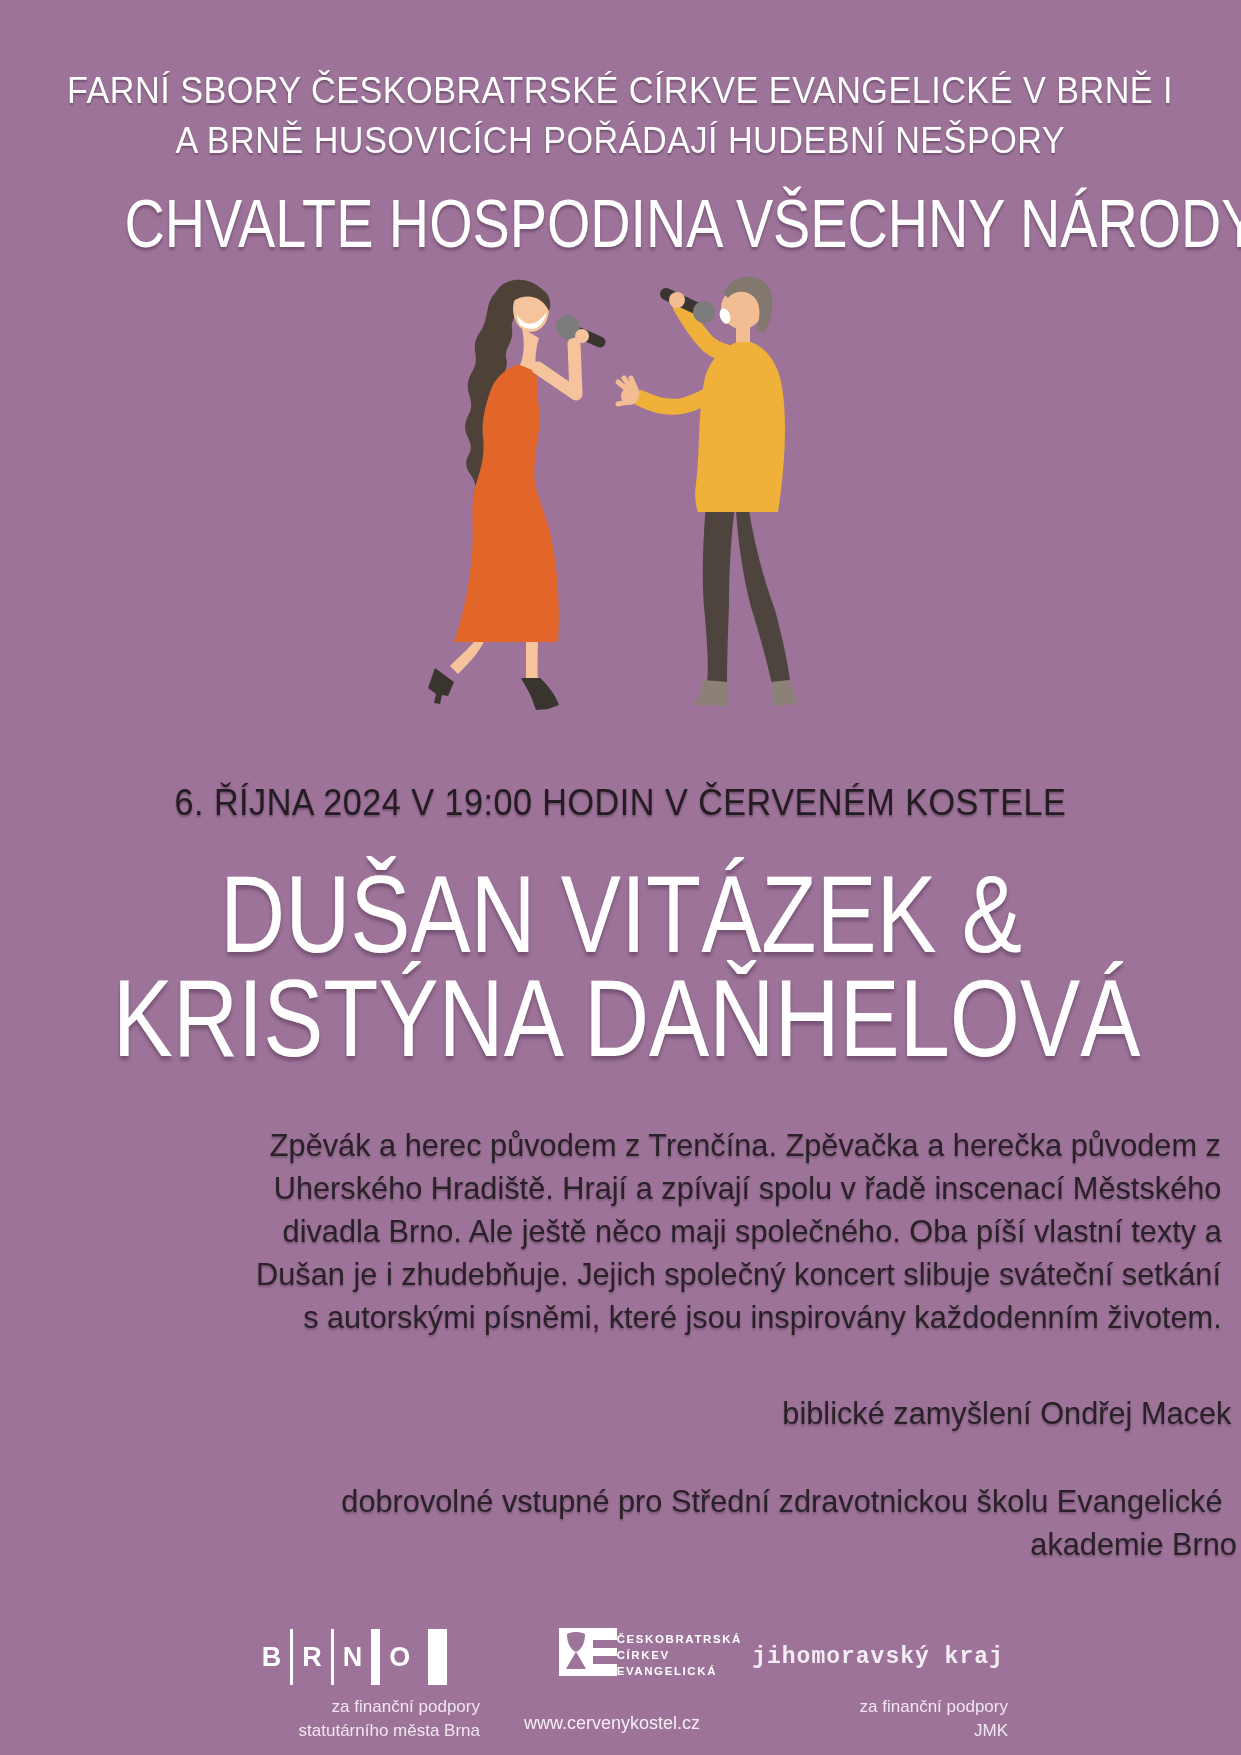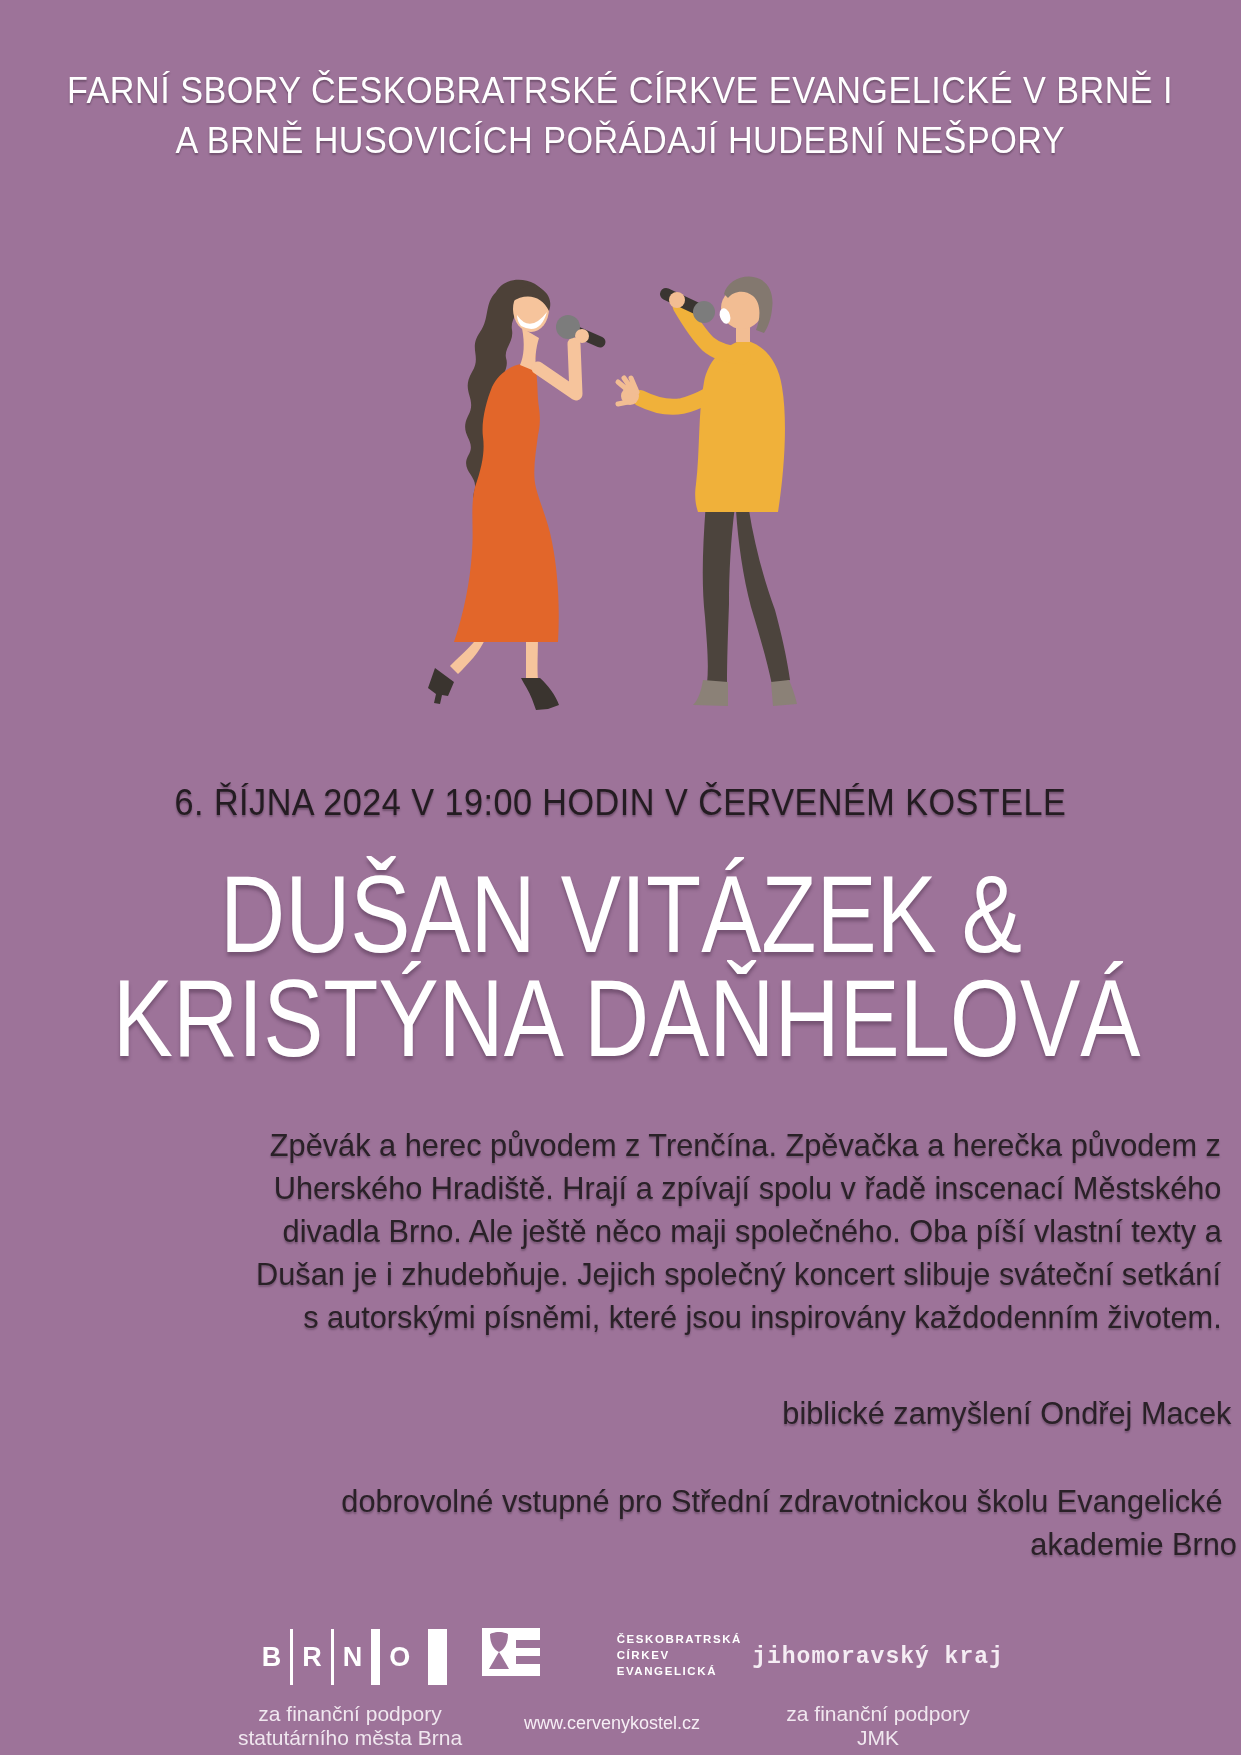--- a/index.html
+++ b/index.html
@@ -30,47 +30,50 @@
 
   .para{color:#2a2128;font-size:32px;line-height:43px;
     text-shadow:0 2px 2px rgba(30,15,30,.30);text-align:right;}
   .para .cond{transform:scaleX(.96);}
 
   .illus{position:absolute;left:390px;top:252px;width:470px;height:465px;}
 
   .footer-col{position:absolute;top:1628px;width:260px;text-align:center;
     color:#f2eaf1;}
   .fc1{left:220px;} .fc2{left:482px;} .fc3{left:748px;}
-  .caption{font-size:21px;line-height:24px;color:#f0e7ef;margin-top:16px;}
+  .caption{font-size:17px;line-height:24px;color:#f0e7ef;margin-top:9px;text-align:right;}
 
   .brno-logo{display:flex;align-items:center;justify-content:center;height:58px;}
   .brno-logo .lt{color:#fff;font-weight:bold;font-size:27px;padding:0 9px;}
   .brno-bar{background:#fff;height:56px;}
   .bar-a{width:3px;} .bar-b{width:3px;} .bar-c{width:9px;} .bar-d{width:19px;margin-left:9px;}
 
-  .cce-logo{display:flex;align-items:flex-start;justify-content:space-between;gap:0;height:58px;}
+  .cce-logo{display:flex;align-items:flex-start;justify-content:flex-end;gap:0;height:58px;}
   .cce-text{text-align:left;color:#fff;font-weight:bold;font-size:11.5px;
     letter-spacing:1.6px;line-height:16px;padding-top:3px;}
   .website{font-size:18px;margin-top:27px;color:#f6eef5;}
 
   .jmk-logo{font-weight:bold;font-size:23px;letter-spacing:1px;color:#f5edf4;
     padding-top:16px;height:42px;font-family:Liberation Mono, monospace;}
 </style>
 </head>
 <body>
 
 <div class="poster">
 
   <div class="line org-line org1">
     <span class="cond">FARNÍ SBORY ČESKOBRATRSKÉ CÍRKVE EVANGELICKÉ V BRNĚ I</span>
   </div>
   <div class="line org-line org2">
     <span class="cond">A BRNĚ HUSOVICÍCH POŘÁDAJÍ HUDEBNÍ NEŠPORY</span>
   </div>
 
+  <div class="line title">
+    <span class="cond">CHVALTE HOSPODINA VŠECHNY NÁRODY</span>
+  </div>
 
   <div class="illus">
     <svg width="470" height="465" viewBox="0 0 470 465">
 
       <g>
 
         <path d="M96,385 C90,400 78,412 68,422 L60,414 C72,402 84,392 90,382 Z" fill="#f6c49c"></path>
         <path d="M45,416 L64,430 L58,444 L52,443 L50,452 L44,451 L46,442 L38,436 Z" fill="#3a342f"></path>
         <path d="M136,383 L148,383 C148,400 147,415 148,428 L136,428 Z" fill="#f6c49c"></path>
         <path d="M131,426 L150,426 C158,433 166,444 169,453 L158,457 L146,458 L142,447 C139,439 134,432 131,426 Z" fill="#3a342f"></path>

